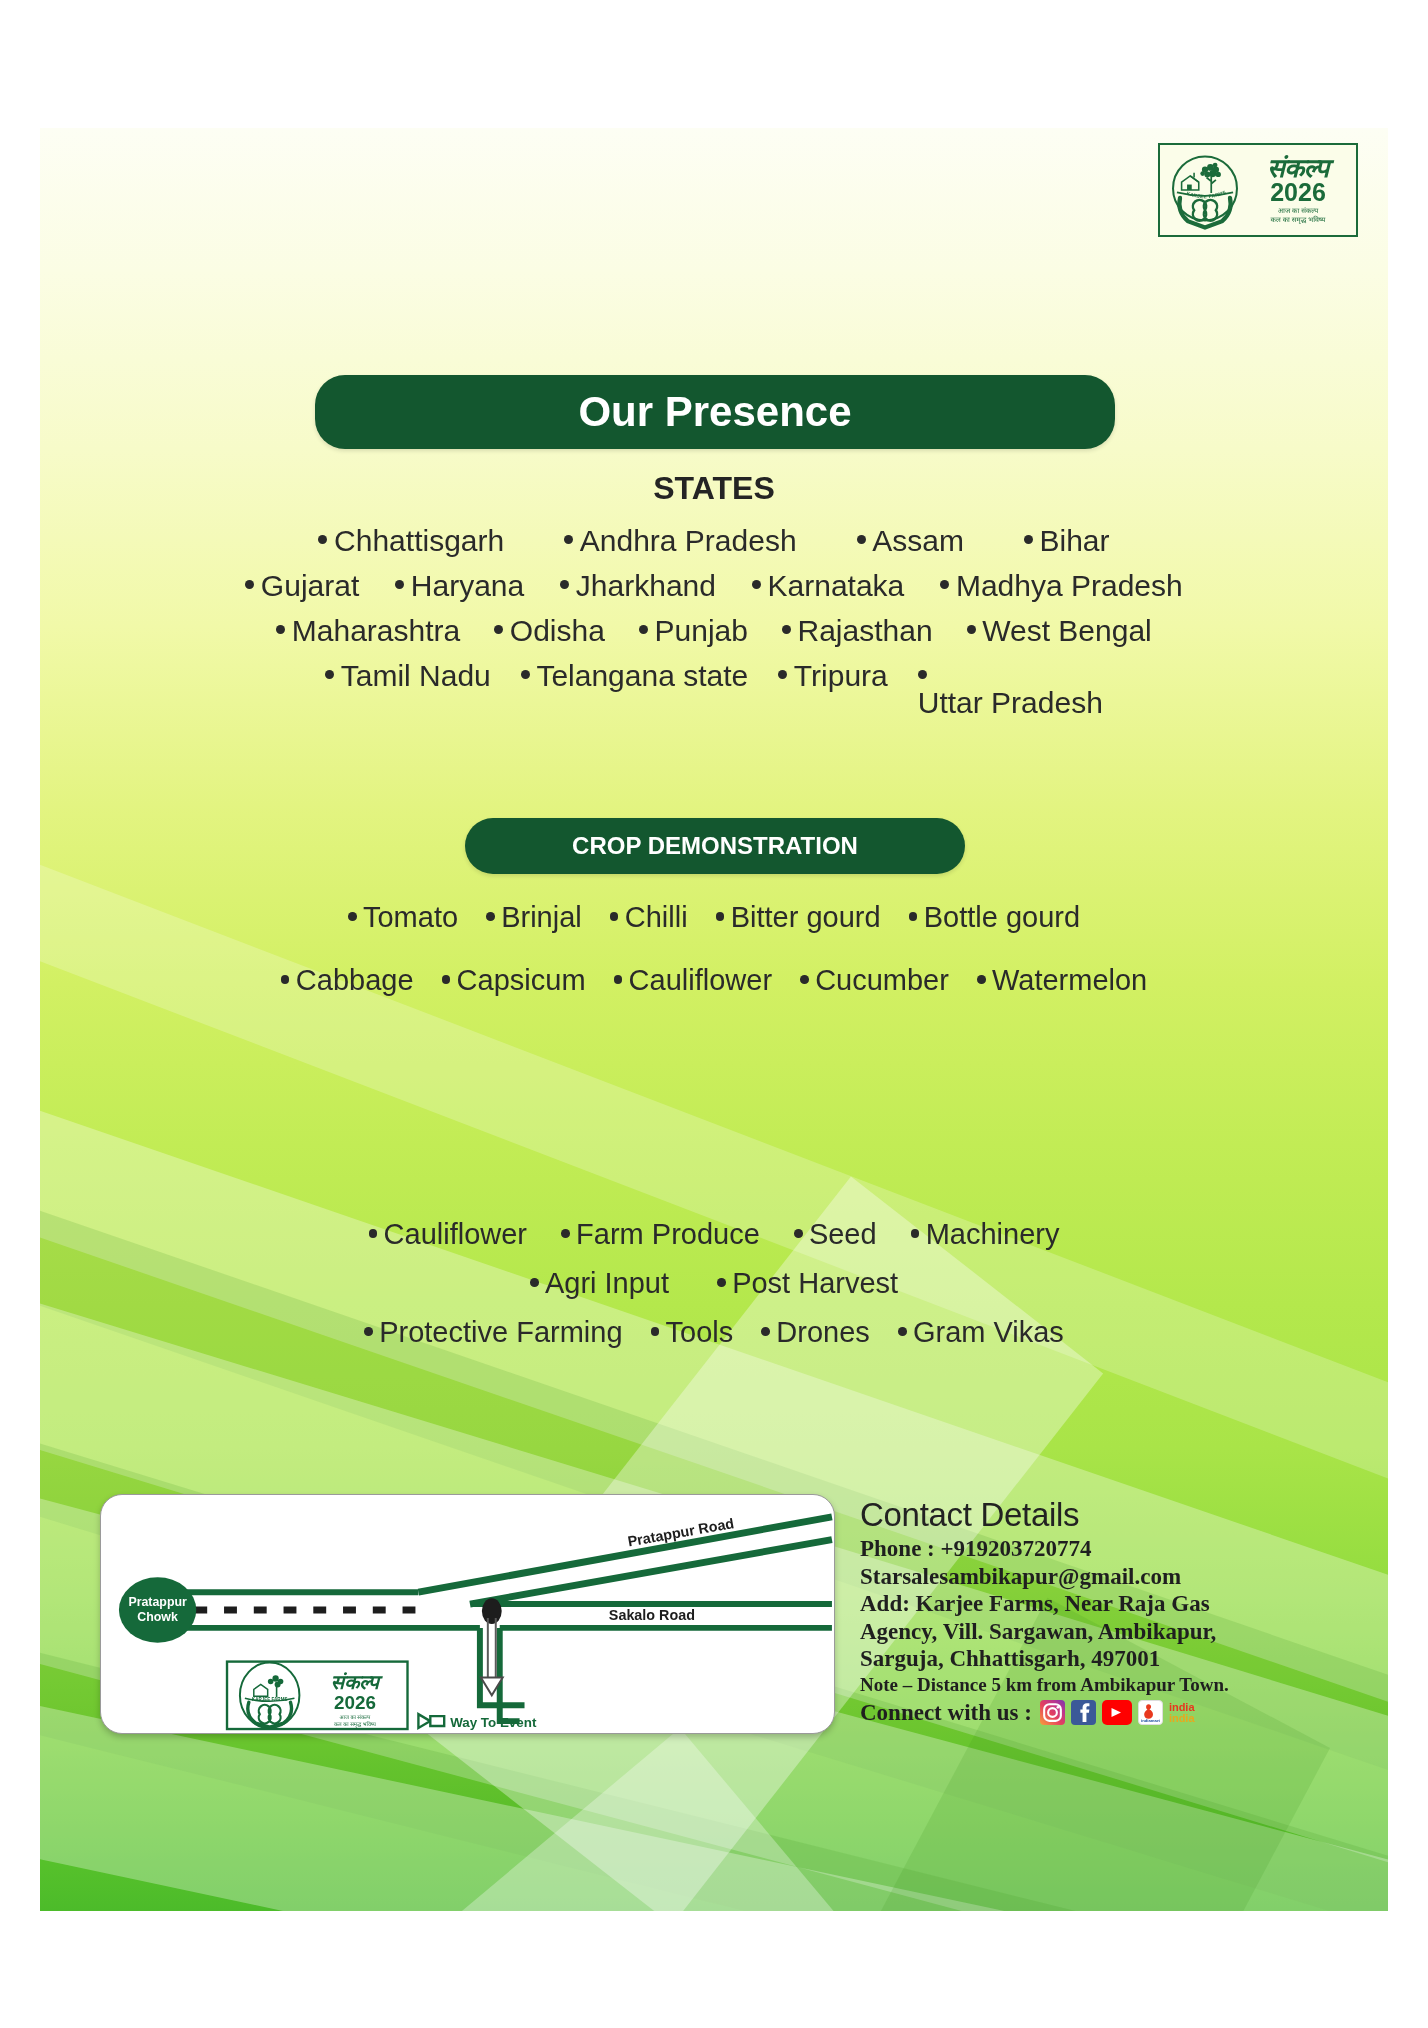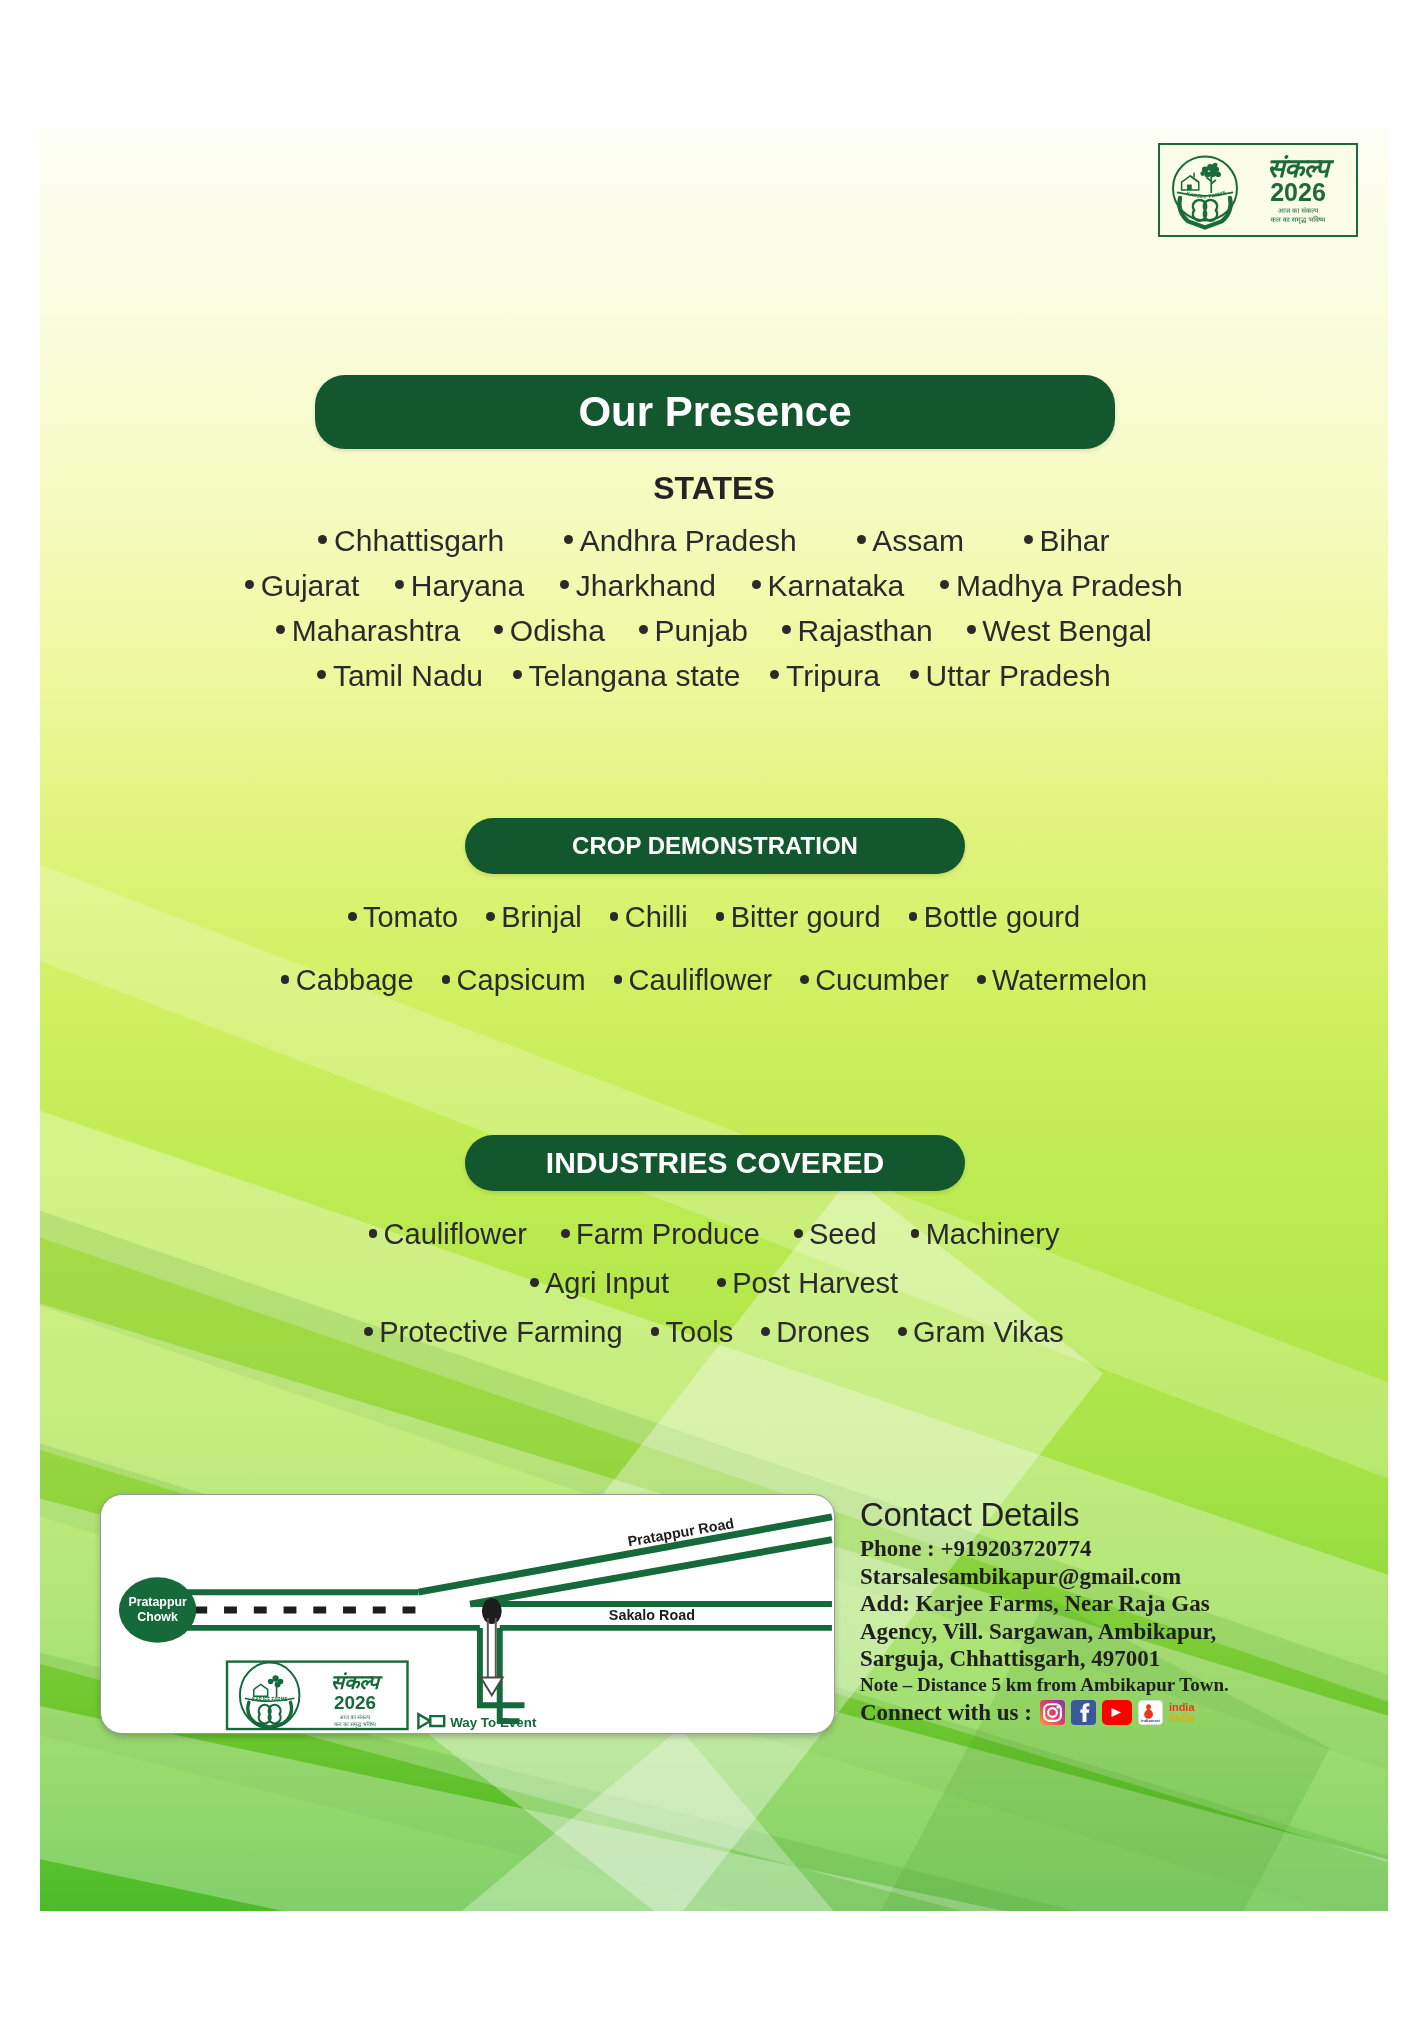--- a/index.html
+++ b/index.html
@@ -315,21 +315,21 @@
           <span>Tamil Nadu</span>
         </span>
         <span class="item" style="margin-left: 30px;">
           <span class="dot"></span>
           <span>Telangana state</span>
         </span>
         <span class="item" style="margin-left: 30px;">
           <span class="dot"></span>
           <span>Tripura</span>
         </span>
-        <span class="item" style="margin-left: 30px;">
+        <span class="item" style="margin-left: 30px; flex-direction: column;">
           <span class="dot"></span>
           <span>Uttar Pradesh</span>
         </span>
       </div>
     </div>
 
   <div class="banner" id="banner-crop">CROP DEMONSTRATION</div>
   <div class="rowset" id="crop-rows">
       <div class="row">
         <span class="item">
@@ -370,21 +370,20 @@
           <span class="dot"></span>
           <span>Cucumber</span>
         </span>
         <span class="item" style="margin-left: 28px;">
           <span class="dot"></span>
           <span>Watermelon</span>
         </span>
       </div>
     </div>
 
-  <div class="banner" id="banner-industries">INDUSTRIES COVERED</div>
   <div class="rowset" id="industry-rows">
       <div class="row">
         <span class="item">
           <span class="dot"></span>
           <span>Cauliflower</span>
         </span>
         <span class="item" style="margin-left: 34px;">
           <span class="dot"></span>
           <span>Farm Produce</span>
         </span>

